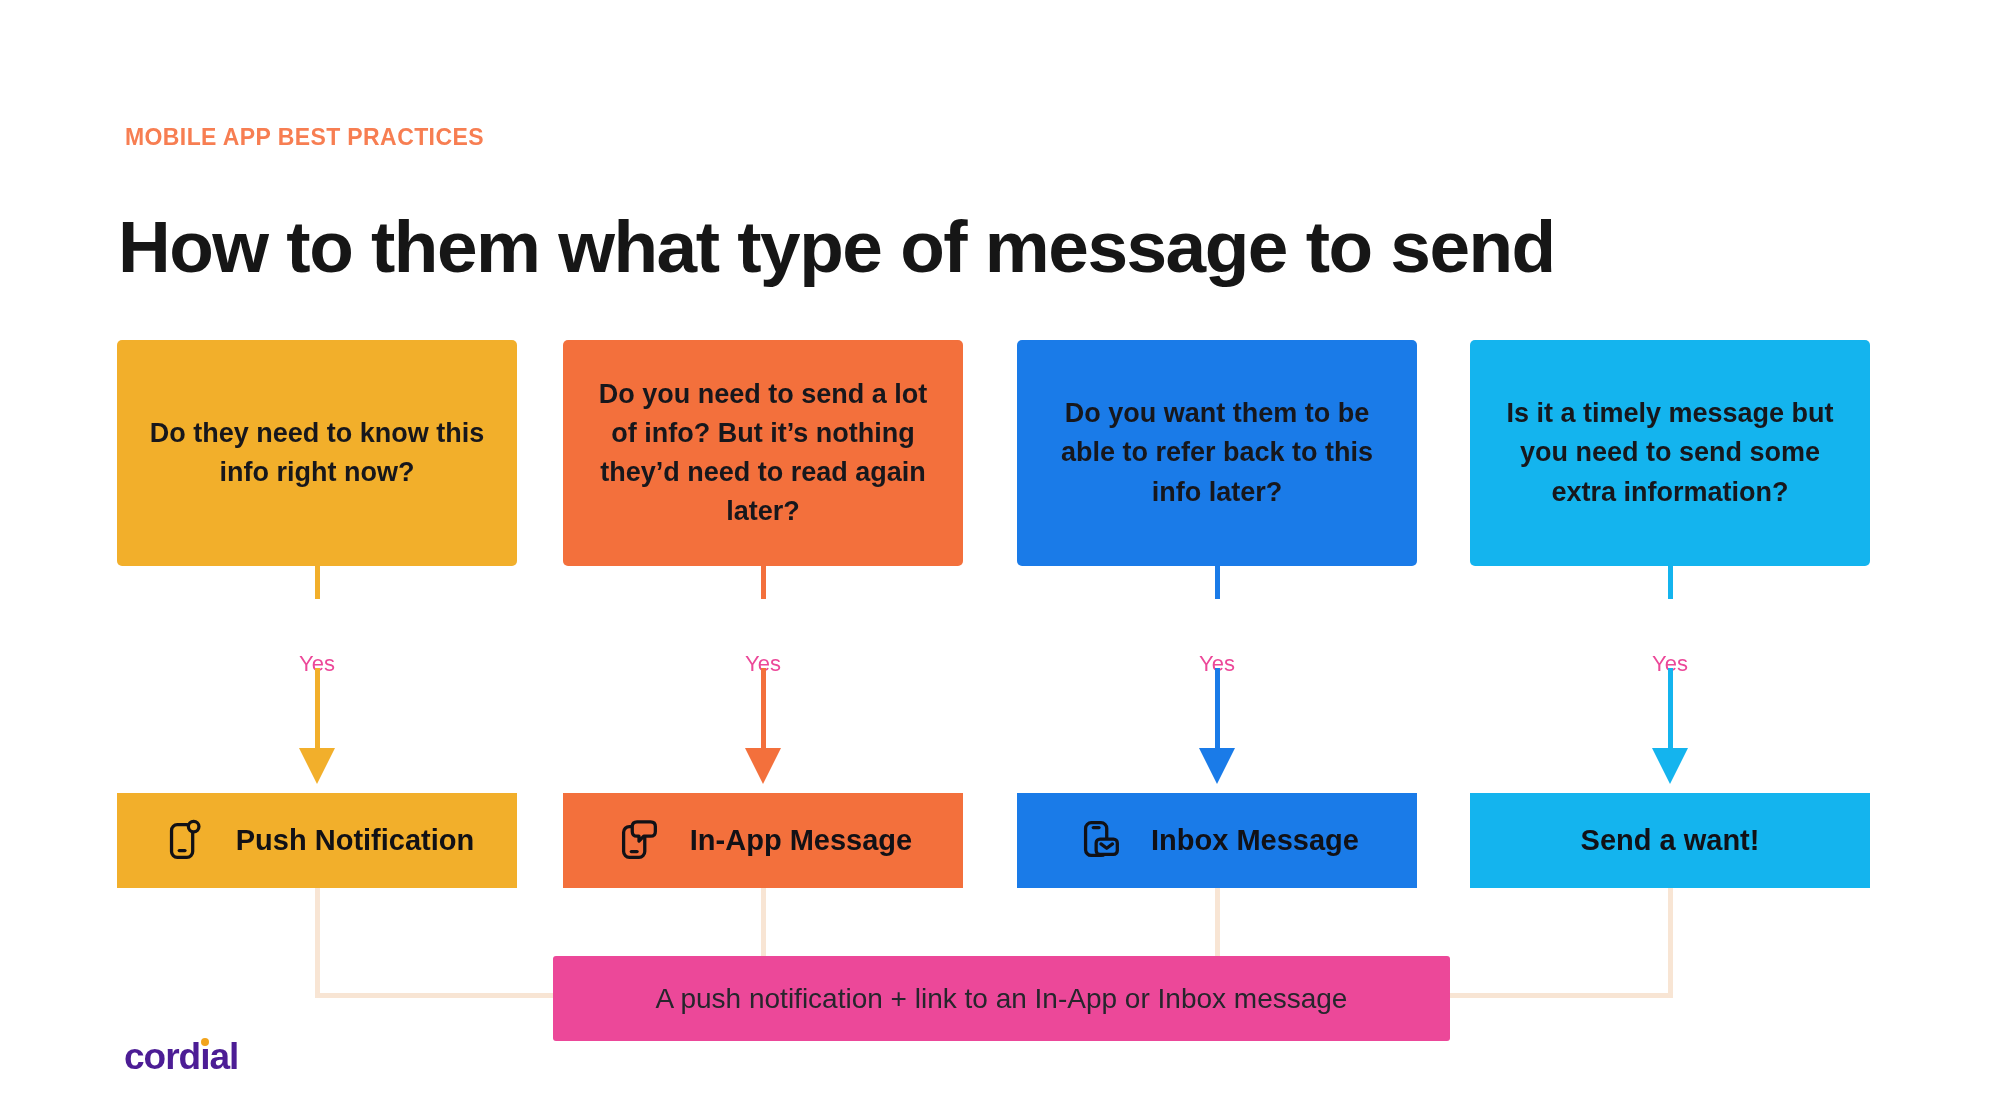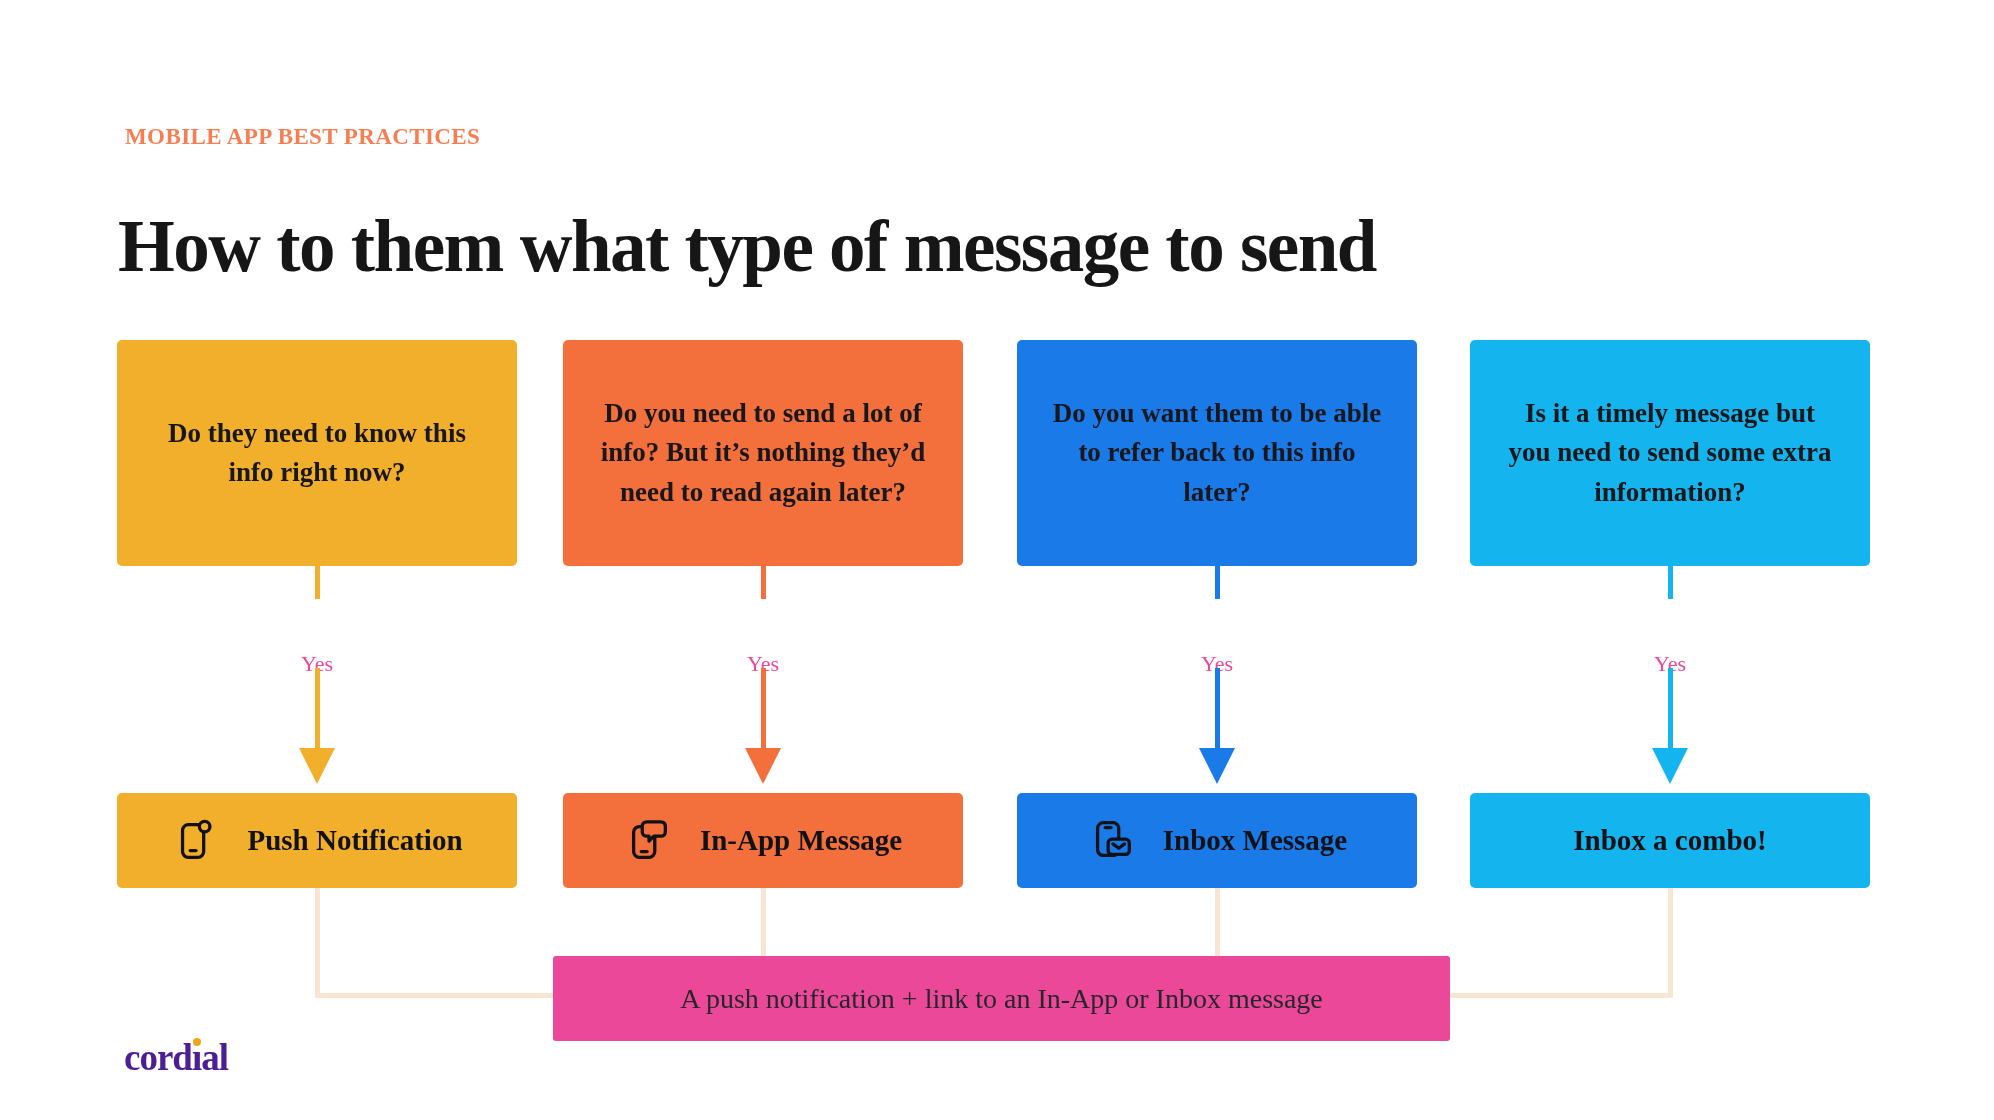--- a/index.html
+++ b/index.html
@@ -1,20 +1,20 @@
 <!DOCTYPE html>
 <html><head>
 <meta charset="utf-8">
 <style>
   html,body{margin:0;padding:0;background:#ffffff;}
   .canvas{
     position:relative;
     width:1994px;height:1120px;
     background:#ffffff;
-    font-family:Liberation Serif, serif;
+    font-family:Liberation Sans, sans-serif;
     overflow:hidden;
   }
   .eyebrow{
     position:absolute;left:125px;top:124px;
     font-size:23px;font-weight:800;letter-spacing:.4px;
     color:#F77E52;
   }
   .title{
     position:absolute;left:118px;top:158px;width:1780px;
     font-size:73px;font-weight:800;letter-spacing:-1.5px;
@@ -44,21 +44,21 @@
     position:absolute;left:197.5px;top:668px;width:5px;height:80px;
     background:var(--col);
   }
   .arrow-head{
     position:absolute;left:182px;top:748px;width:0;height:0;
     border-left:18px solid transparent;border-right:18px solid transparent;
     border-top:36px solid var(--col);
   }
   .r-box{
     position:absolute;left:0;top:793px;width:400px;height:95px;
-    background:var(--col);border-radius:5px;
+    background:var(--col);border-radius:0;
     display:flex;align-items:center;justify-content:center;gap:26px;
   }
   .r-label{font-size:29px;font-weight:700;color:#111116;}
   .r-icon{width:50px;height:50px;flex:0 0 auto;}
 
   
   .conn{position:absolute;background:#F8E5D4;}
   .conn-v0{left:314.5px;top:888px;width:5px;height:110px;}
   .conn-h0{left:314.5px;top:993px;width:241px;height:5px;}
   .conn-v1{left:760.5px;top:888px;width:5px;height:70px;}
@@ -148,21 +148,21 @@
 
   <div class="column col-3" style="--col: #14B4EE;">
     <div class="q-box">
       <div class="q-text">Is it a timely message but you need to send some extra information?</div>
     </div>
     <div class="stub"></div>
     <div class="yes">Yes</div>
     <div class="arrow-line"></div>
     <div class="arrow-head"></div>
     <div class="r-box">
-      <div class="r-label">Inbox a combo!</div>
+      <div class="r-label">Send a want!</div>
     </div>
   </div>
 
   <div class="conn conn-v0"></div>
   <div class="conn conn-h0"></div>
   <div class="conn conn-v1"></div>
   <div class="conn conn-v2"></div>
   <div class="conn conn-v3"></div>
   <div class="conn conn-h3"></div>
 

